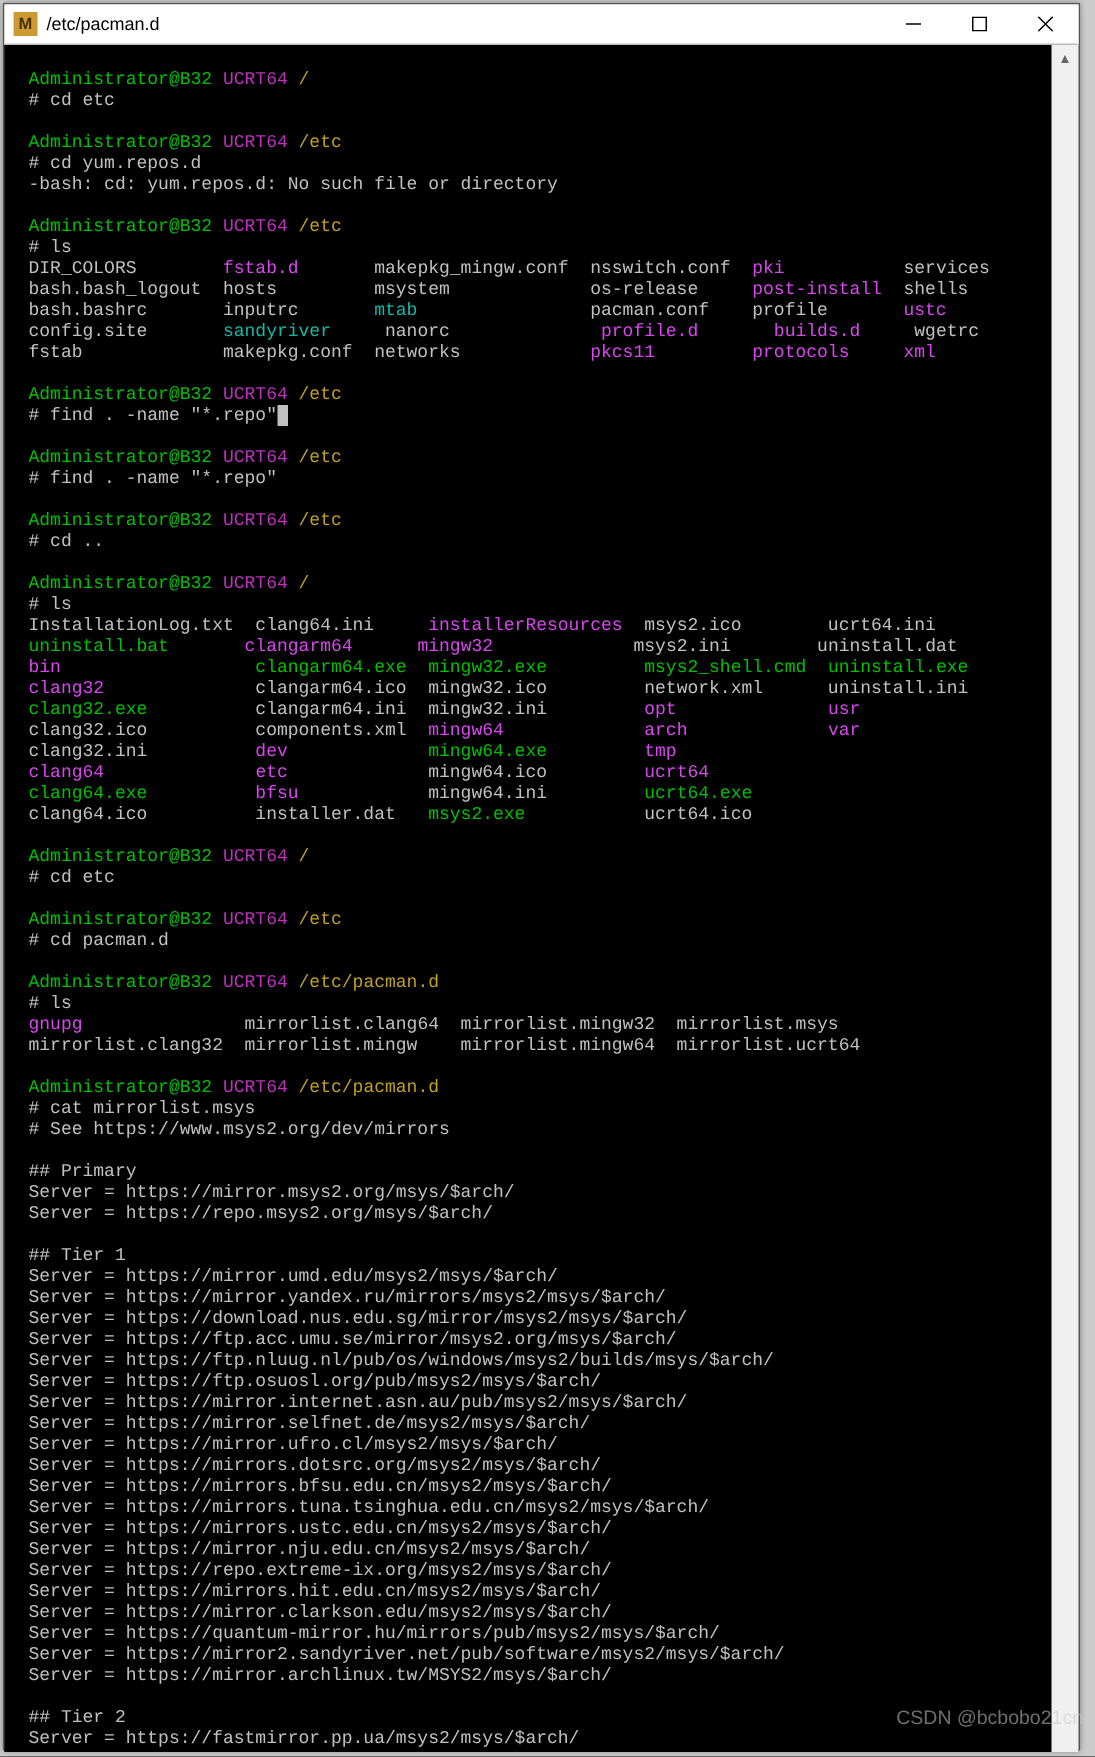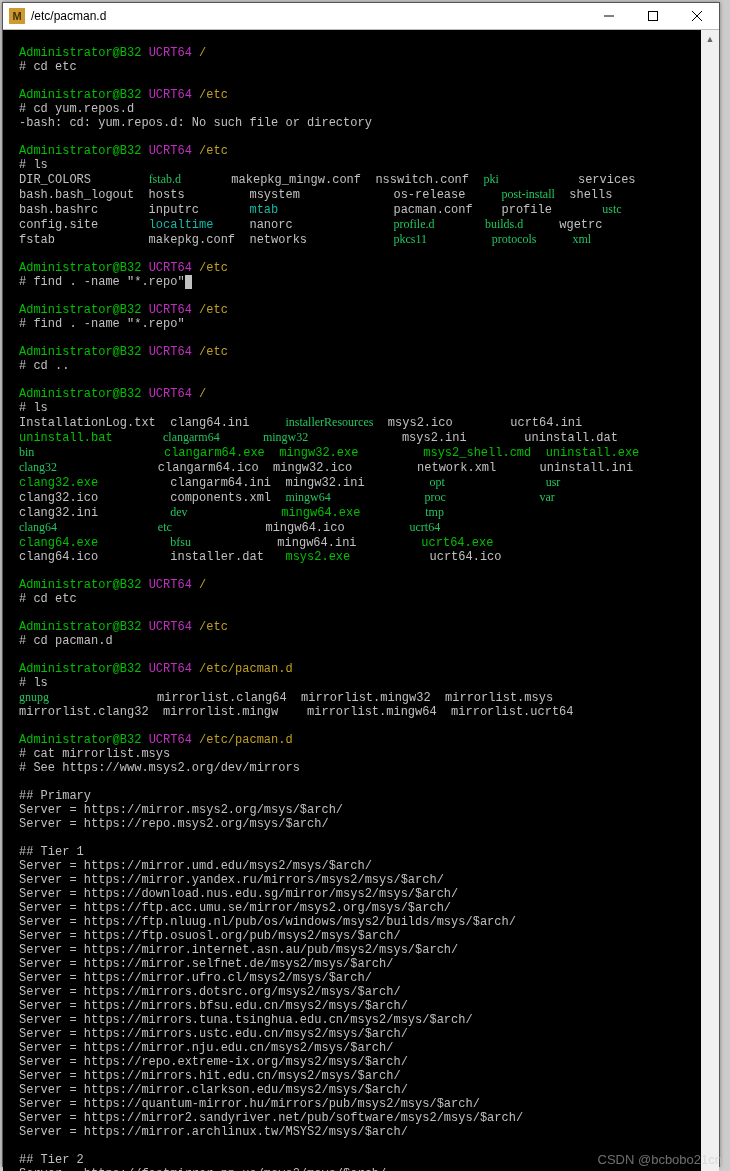--- a/index.html
+++ b/index.html
@@ -82,26 +82,26 @@
     display: flex;
     align-items: center;
     justify-content: center;
     color: #666;
     font-size: 9px;
   }
   .g { color: #00c000; }
   .m { color: #c030c0; }
   .y { color: #c0a020; }
   .c { color: #14b8a6; }
-  .b { color: #22c55e; font-family: Liberation Serif, serif; }
+  .b { color: #d946ef; }
   .cursor { background: #c0c0c0; }
   .watermark {
     position: absolute;
     right: 8px;
-    bottom: 5px;
+    bottom: 20px;
     font: 400 13px/1 sans-serif;
     color: rgba(200,200,200,0.55);
     pointer-events: none;
     text-align: right;
   }
 </style>
 </head>
 <body>
 
 <div class="window">
@@ -132,40 +132,40 @@
 
 <span class="g">Administrator@B32</span> <span class="m">UCRT64</span> <span class="y">/etc</span>
 # cd yum.repos.d
 -bash: cd: yum.repos.d: No such file or directory
 
 <span class="g">Administrator@B32</span> <span class="m">UCRT64</span> <span class="y">/etc</span>
 # ls
 DIR_COLORS        <span class="b">fstab.d</span>       makepkg_mingw.conf  nsswitch.conf  <span class="b">pki</span>           services
 bash.bash_logout  hosts         msystem             os-release     <span class="b">post-install</span>  shells
 bash.bashrc       inputrc       <span class="c">mtab</span>                pacman.conf    profile       <span class="b">ustc</span>
-config.site       <span class="c">localtime</span>     nanorc              <span class="b">profile.d</span>       <span class="b">builds.d</span>     wgetrc
+config.site       <span class="c">sandyriver</span>     nanorc              <span class="b">profile.d</span>       <span class="b">builds.d</span>     wgetrc
 fstab             makepkg.conf  networks            <span class="b">pkcs11</span>         <span class="b">protocols</span>     <span class="b">xml</span>
 
 <span class="g">Administrator@B32</span> <span class="m">UCRT64</span> <span class="y">/etc</span>
 # find . -name "*.repo"<span class="cursor"> </span>
 
 <span class="g">Administrator@B32</span> <span class="m">UCRT64</span> <span class="y">/etc</span>
 # find . -name "*.repo"
 
 <span class="g">Administrator@B32</span> <span class="m">UCRT64</span> <span class="y">/etc</span>
 # cd ..
 
 <span class="g">Administrator@B32</span> <span class="m">UCRT64</span> <span class="y">/</span>
 # ls
 InstallationLog.txt  clang64.ini     <span class="b">installerResources</span>  msys2.ico        ucrt64.ini
 <span class="g">uninstall.bat</span>       <span class="b">clangarm64</span>      <span class="b">mingw32</span>             msys2.ini        uninstall.dat
 <span class="b">bin</span>                  <span class="g">clangarm64.exe</span>  <span class="g">mingw32.exe</span>         <span class="g">msys2_shell.cmd</span>  <span class="g">uninstall.exe</span>
 <span class="b">clang32</span>              clangarm64.ico  mingw32.ico         network.xml      uninstall.ini
 <span class="g">clang32.exe</span>          clangarm64.ini  mingw32.ini         <span class="b">opt</span>              <span class="b">usr</span>
-clang32.ico          components.xml  <span class="b">mingw64</span>             <span class="b">proc</span>             <span class="b">var</span>
+clang32.ico          components.xml  <span class="b">mingw64</span>             <span class="b">arch</span>             <span class="b">var</span>
 clang32.ini          <span class="b">dev</span>             <span class="g">mingw64.exe</span>         <span class="b">tmp</span>
 <span class="b">clang64</span>              <span class="b">etc</span>             mingw64.ico         <span class="b">ucrt64</span>
 <span class="g">clang64.exe</span>          <span class="b">bfsu</span>            mingw64.ini         <span class="g">ucrt64.exe</span>
 clang64.ico          installer.dat   <span class="g">msys2.exe</span>           ucrt64.ico
 
 <span class="g">Administrator@B32</span> <span class="m">UCRT64</span> <span class="y">/</span>
 # cd etc
 
 <span class="g">Administrator@B32</span> <span class="m">UCRT64</span> <span class="y">/etc</span>
 # cd pacman.d

